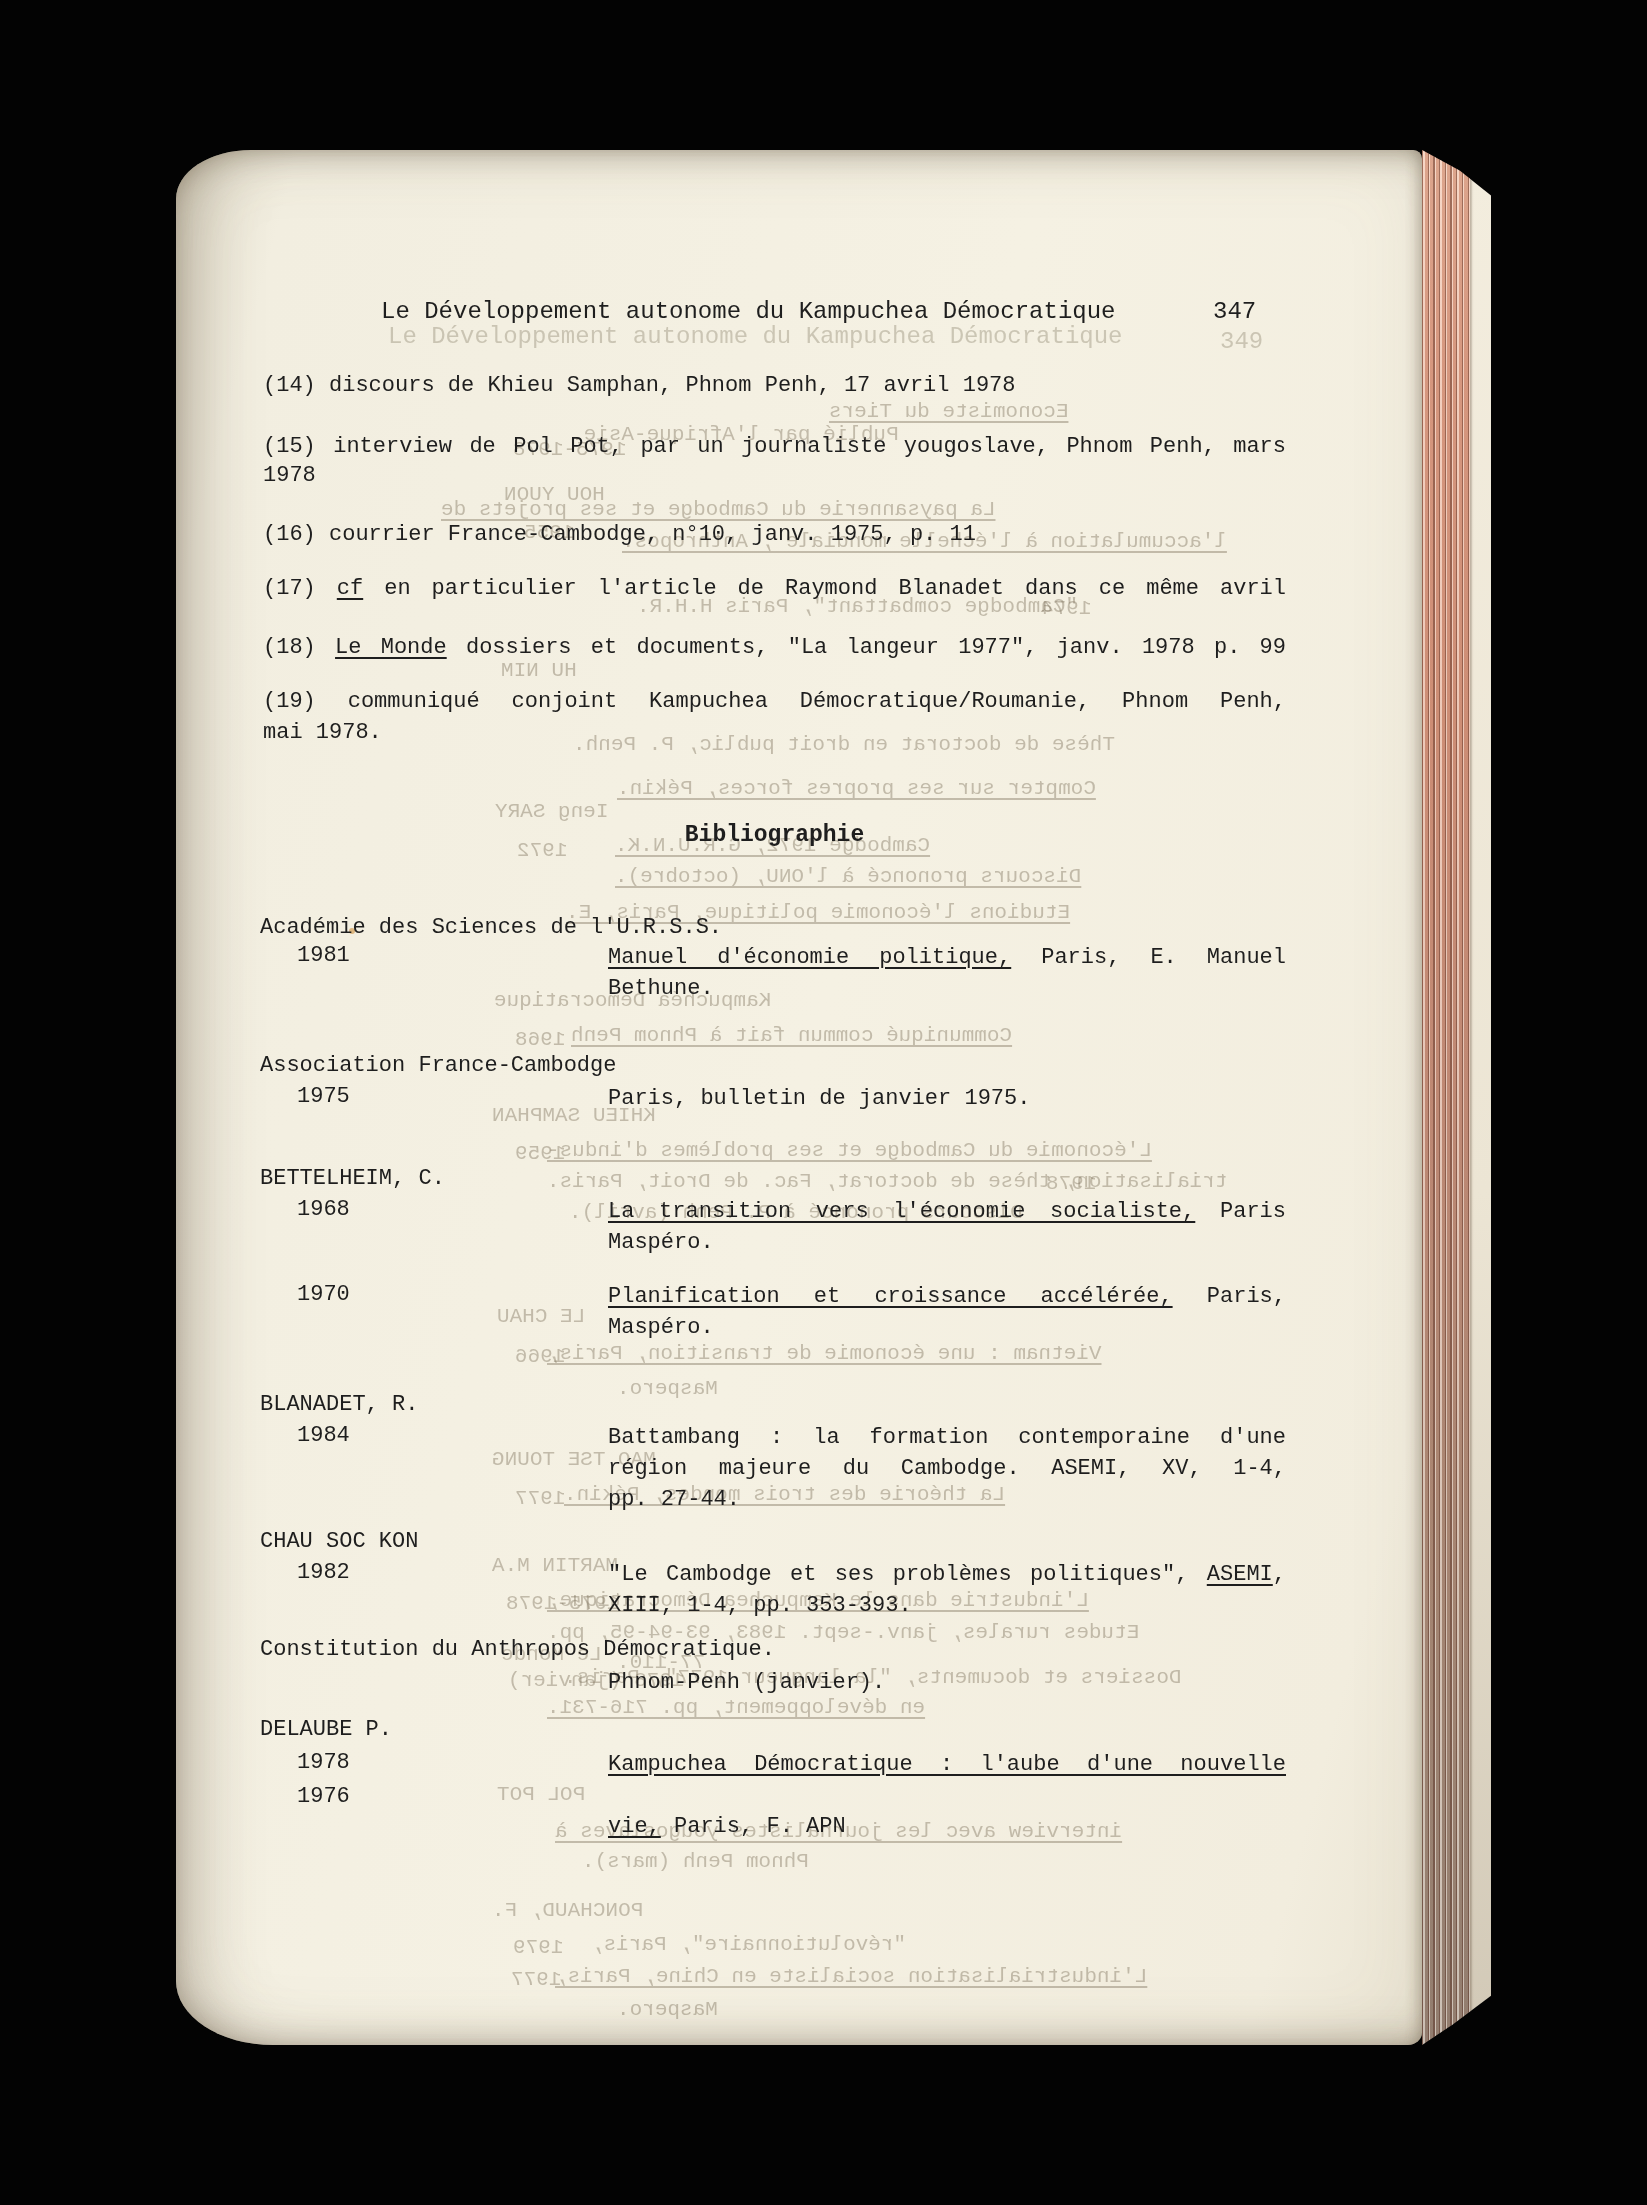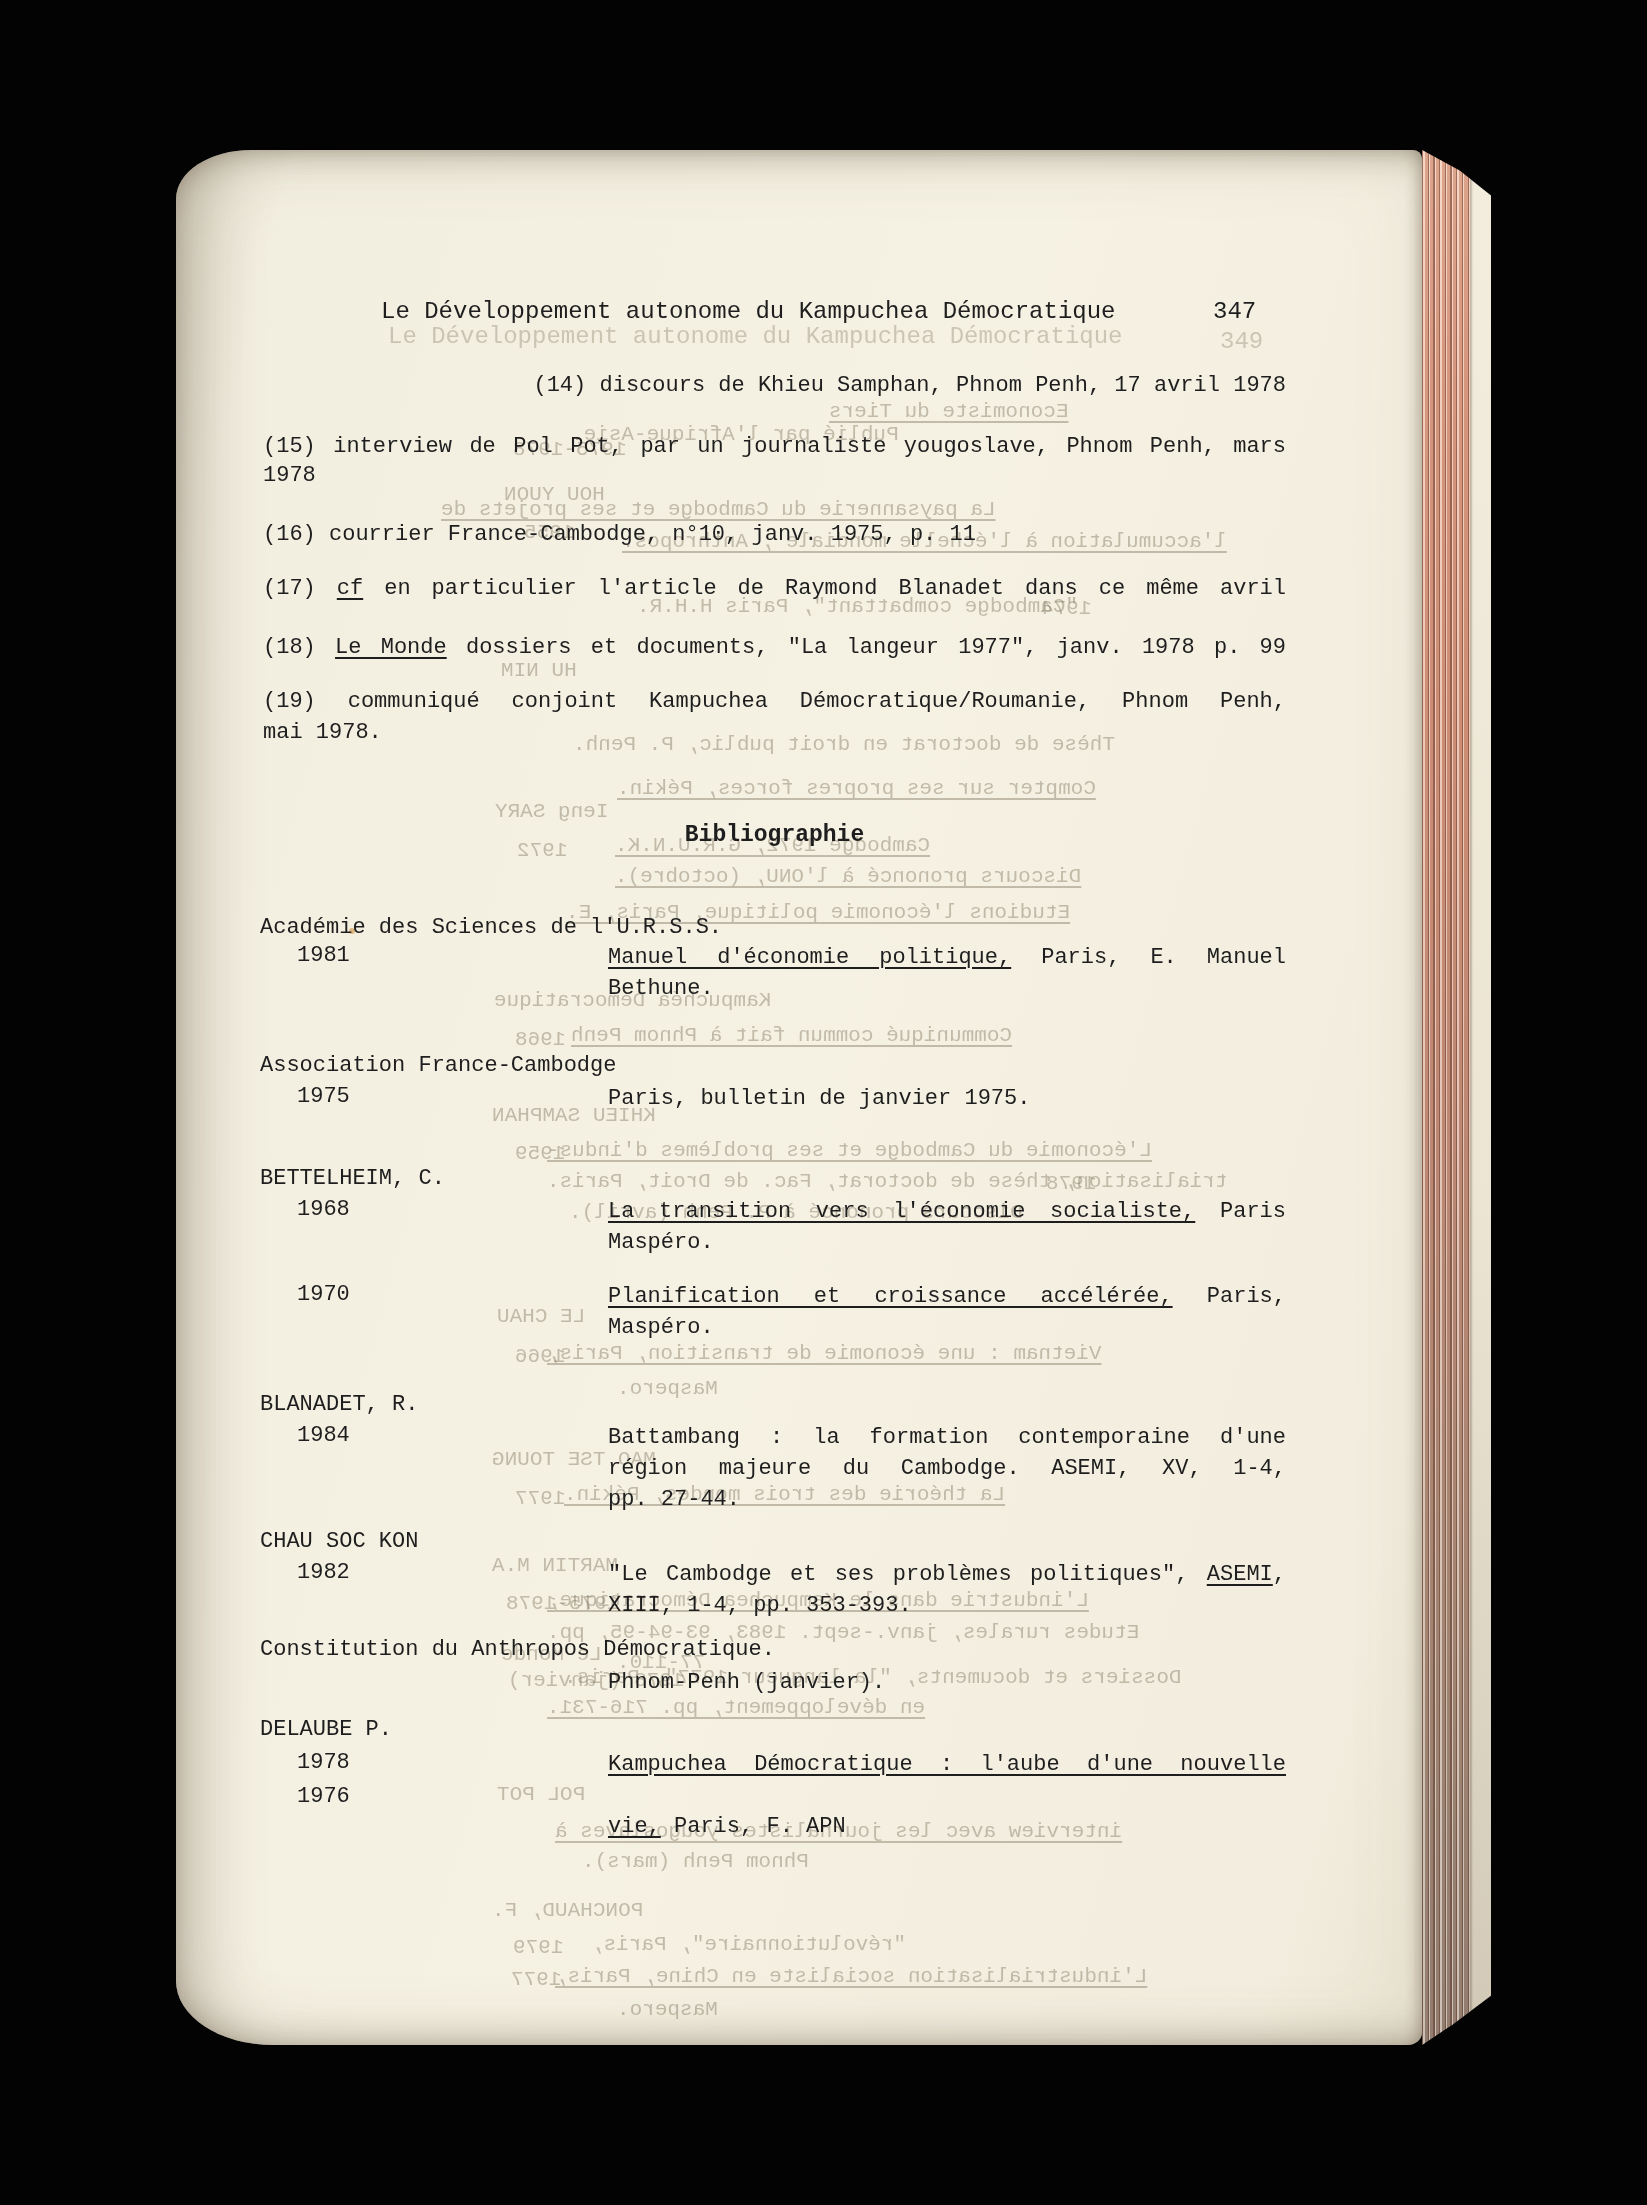--- a/index.html
+++ b/index.html
@@ -114,21 +114,21 @@
         <div class="ghost" style="left: 441px; top: 1848px;">Maspero.</div>
       </div>
 
     <div class="text-layer">
       <div class="header">
         <span class="htitle">Le Développement autonome du Kampuchea Démocratique</span>
         <span class="hpage">347</span>
       </div>
 
       <div id="footnotes">
-          <div class="bodyline" style="top: 221px; text-align: right;"><span>(14) discours de Khieu Samphan, Phnom Penh, 17 avril 1978</span></div>
+          <div class="bodyline" style="top: 221px;"><span>(14) discours de Khieu Samphan, Phnom Penh, 17 avril 1978</span></div>
           <div class="bodyline just" style="top: 282px;"><span>(15) interview de Pol Pot, par un journaliste yougoslave, Phnom Penh, mars</span></div>
           <div class="bodyline" style="top: 311px;"><span>1978</span></div>
           <div class="bodyline" style="top: 370px;"><span>(16) courrier France-Cambodge, n°10, janv. 1975, p. 11</span></div>
           <div class="bodyline just" style="top: 424px;"><span>(17) </span><span class="u">cf</span><span> en particulier l'article de Raymond Blanadet dans ce même avril</span></div>
           <div class="bodyline just" style="top: 483px;"><span>(18) </span><span class="u">Le Monde</span><span> dossiers et documents, "La langeur 1977", janv. 1978 p. 99</span></div>
           <div class="bodyline just" style="top: 537px;"><span>(19) communiqué conjoint Kampuchea Démocratique/Roumanie, Phnom Penh,</span></div>
           <div class="bodyline" style="top: 568px;"><span>mai 1978.</span></div>
         </div>
 
       <div class="bibhead">Bibliographie</div>

